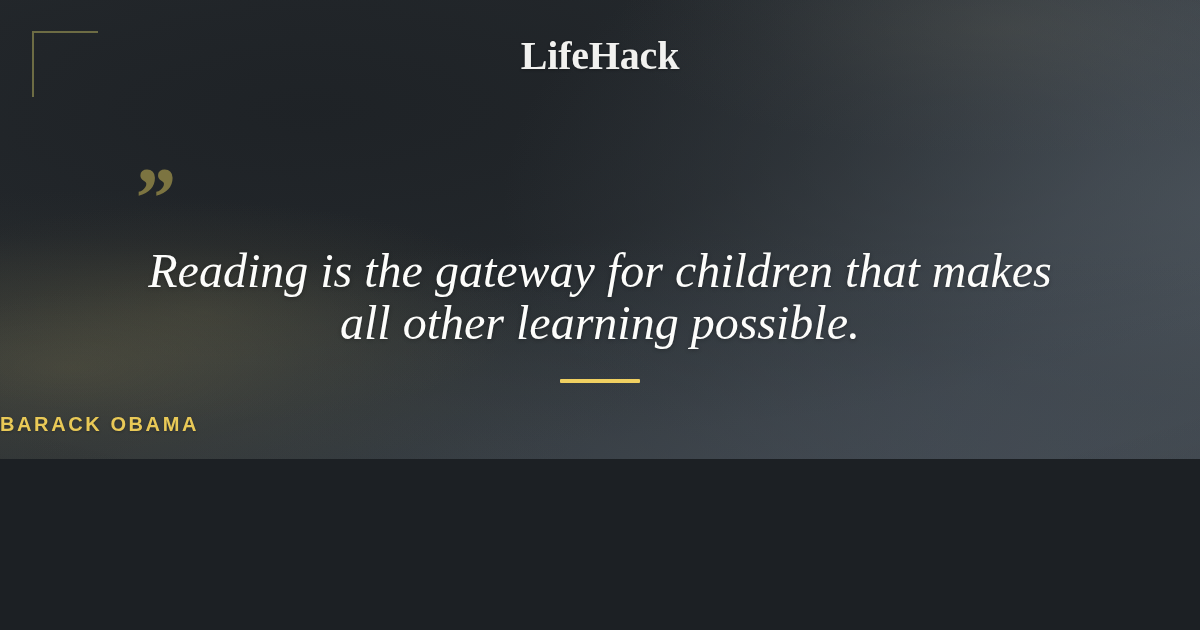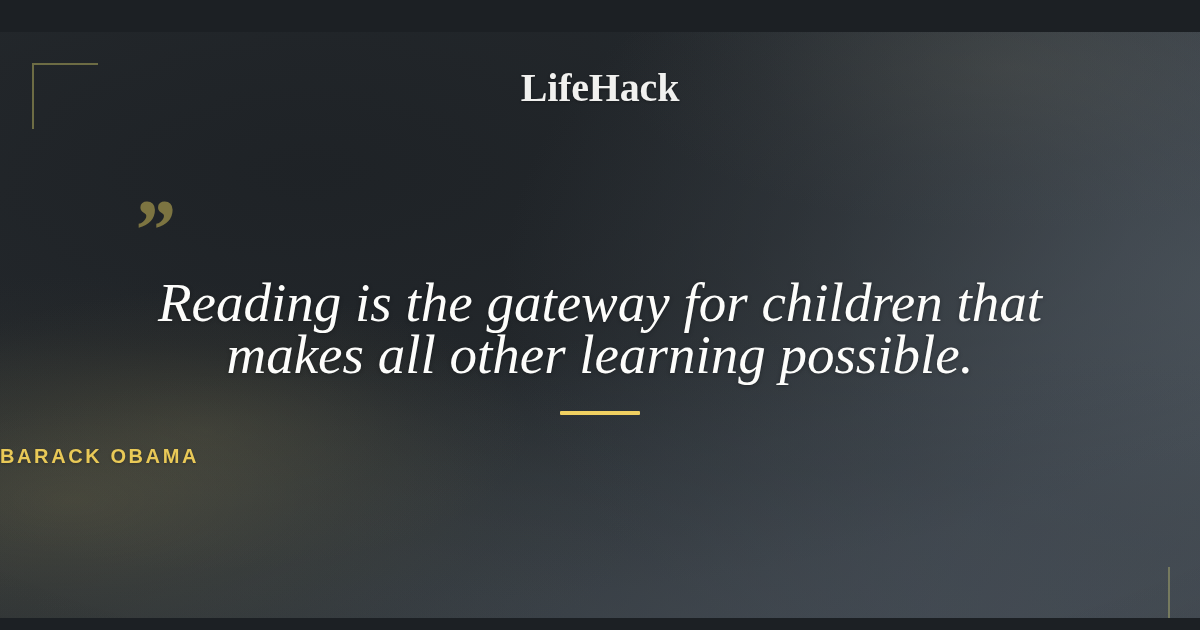--- a/index.html
+++ b/index.html
@@ -3,26 +3,25 @@
 <meta charset="utf-8">
 <style>
   html, body {
     margin: 0;
     padding: 0;
     background: #1c2024;
   }
   #card {
     position: relative;
     width: 1200px;
-    height: 586px;
+    height: 459px;
     overflow: hidden;
     font-family: "Liberation Sans", sans-serif;
     
     background-color: #2b3034;
-    margin-top: 32px;
   }
   .bg-layer {
     position: absolute;
     inset: 0;
     pointer-events: none;
   }
   .bg-base {
     background:
       linear-gradient(118deg,
         #2c3135 0%,
@@ -136,21 +135,21 @@
 
   
   #quote-text {
     position: absolute;
     left: 120px;
     top: 245px;
     width: 960px;
     text-align: center;
     font-family: "Liberation Serif", "DejaVu Serif", serif;
     font-style: italic;
-    font-size: 55px;
+    font-size: 48px;
     line-height: 52px;
     color: #fdfdfb;
     text-shadow: 0 1px 4px rgba(0,0,0,0.28);
   }
 
   
   #divider-wrap {
     position: absolute;
     left: 0;
     top: 379px;

